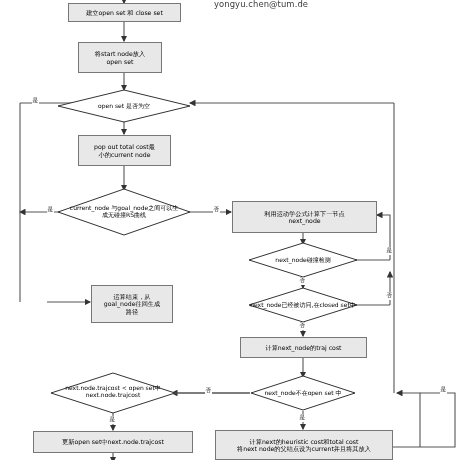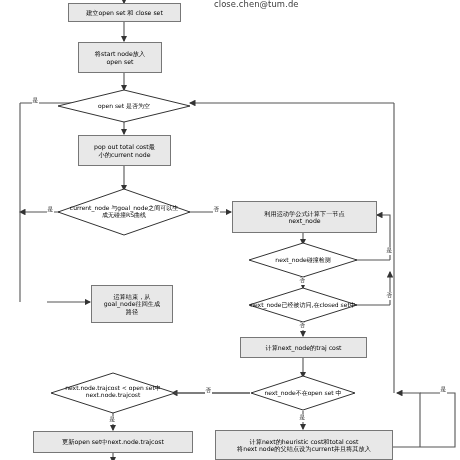--- a/index.html
+++ b/index.html
@@ -47,21 +47,21 @@
     font-size:8.4px;
     color:#3a3a3a;
     letter-spacing:0.1px;
   }
 </style>
 </head>
 <body>
 
 <div id="stage">
 
-  <div class="email">close.chen@tum.de</div>
+  <div class="email">yongyu.chen@tum.de</div>
 
   <svg id="wires" viewBox="0 0 460 460">
     <defs>
       <marker id="ah" markerWidth="6" markerHeight="6" refX="5" refY="3" orient="auto">
         <path d="M0,0 L6,3 L0,6 z" fill="#333"></path>
       </marker>
     </defs>
     <g stroke="#555" stroke-width="1.1" fill="none" marker-end="url(#ah)">
 
       <path d="M124,-6 L124,3"></path>

